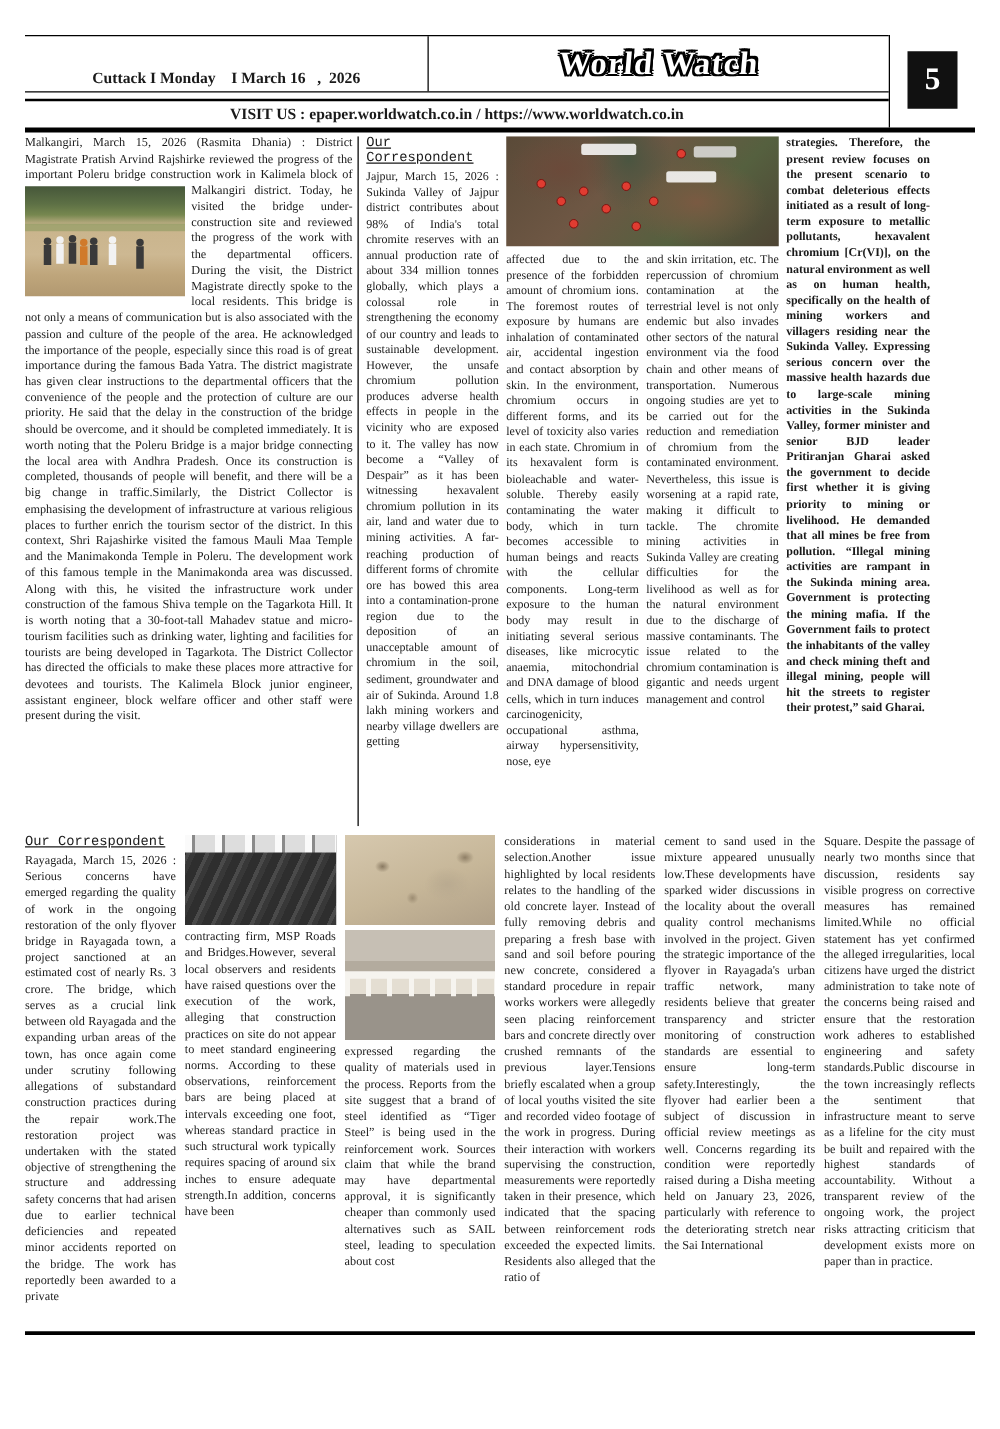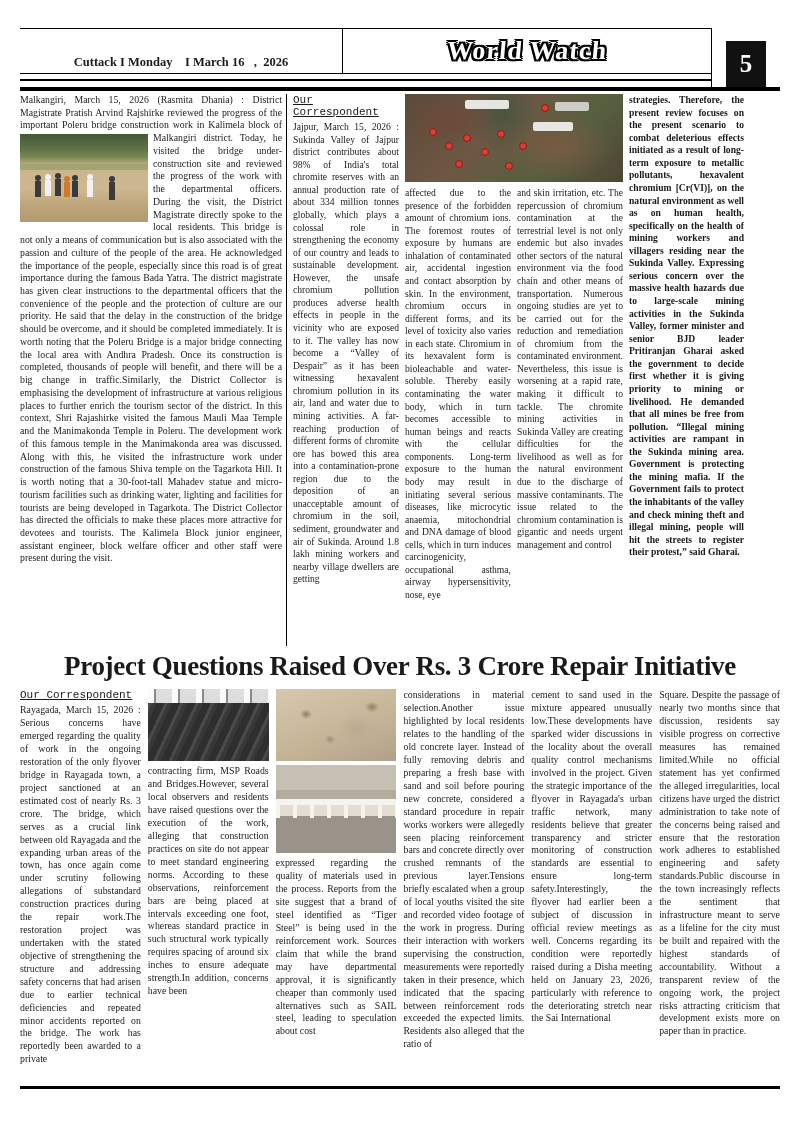--- a/index.html
+++ b/index.html
@@ -78,20 +78,21 @@
   <div class="header">
     <div class="h-flex">
       <div class="h-left">
         <div class="h-cells">
           <div class="h-date">Cuttack I Monday    I March 16   ,  2026</div>
           <div class="h-logo">
             <span class="logo-text">World Watch</span>
           </div>
         </div>
         <div class="double-rule"></div>
+        <div class="h-visit">VISIT US : epaper.worldwatch.co.in / https://www.worldwatch.co.in</div>
       </div>
       <div class="h-right">
         <div class="page-box">5</div>
       </div>
     </div>
     <div class="thick-rule"></div>
   </div>
 
   <div class="top-section">
 
@@ -158,21 +159,20 @@
           </div>
         </div>
         <div class="suk-col4">
           <div class="col-text">strategies. Therefore, the present review focuses on the present scenario to combat deleterious effects initiated as a result of long-term exposure to metallic pollutants, hexavalent chromium [Cr(VI)], on the natural environment as well as on human health, specifically on the health of mining workers and villagers residing near the Sukinda Valley. Expressing serious concern over the massive health hazards due to large-scale mining activities in the Sukinda Valley, former minister and senior BJD leader Pritiranjan Gharai asked the government to decide first whether it is giving priority to mining or livelihood. He demanded that all mines be free from pollution. “Illegal mining activities are rampant in the Sukinda mining area. Government is protecting the mining mafia. If the Government fails to protect the inhabitants of the valley and check mining theft and illegal mining, people will hit the streets to register their protest,” said Gharai.</div>
         </div>
       </div>
     </div>
   </div>
 
   <div class="bottom-section">
-    <div class="bot-headline">Project Questions Raised Over Rs. 3 Crore Repair Initiative</div>
 
     <div class="bot-cols">
       <div class="bot-col">
         <div class="byline">Our Correspondent</div>
         <div class="col-text">Rayagada, March 15, 2026 : Serious concerns have emerged regarding the quality of work in the ongoing restoration of the only flyover bridge in Rayagada town, a project sanctioned at an estimated cost of nearly Rs. 3 crore. The bridge, which serves as a crucial link between old Rayagada and the expanding urban areas of the town, has once again come under scrutiny following allegations of substandard construction practices during the repair work.The restoration project was undertaken with the stated objective of strengthening the structure and addressing safety concerns that had arisen due to earlier technical deficiencies and repeated minor accidents reported on the bridge. The work has reportedly been awarded to a private</div>
       </div>
       <div class="bot-col">
         <div class="bot-photo roof-photo"></div>
         <div class="col-text">contracting firm, MSP Roads and Bridges.However, several local observers and residents have raised questions over the execution of the work, alleging that construction practices on site do not appear to meet standard engineering norms. According to these observations, reinforcement bars are being placed at intervals exceeding one foot, whereas standard practice in such structural work typically requires spacing of around six inches to ensure adequate strength.In addition, concerns have been</div>
       </div>

